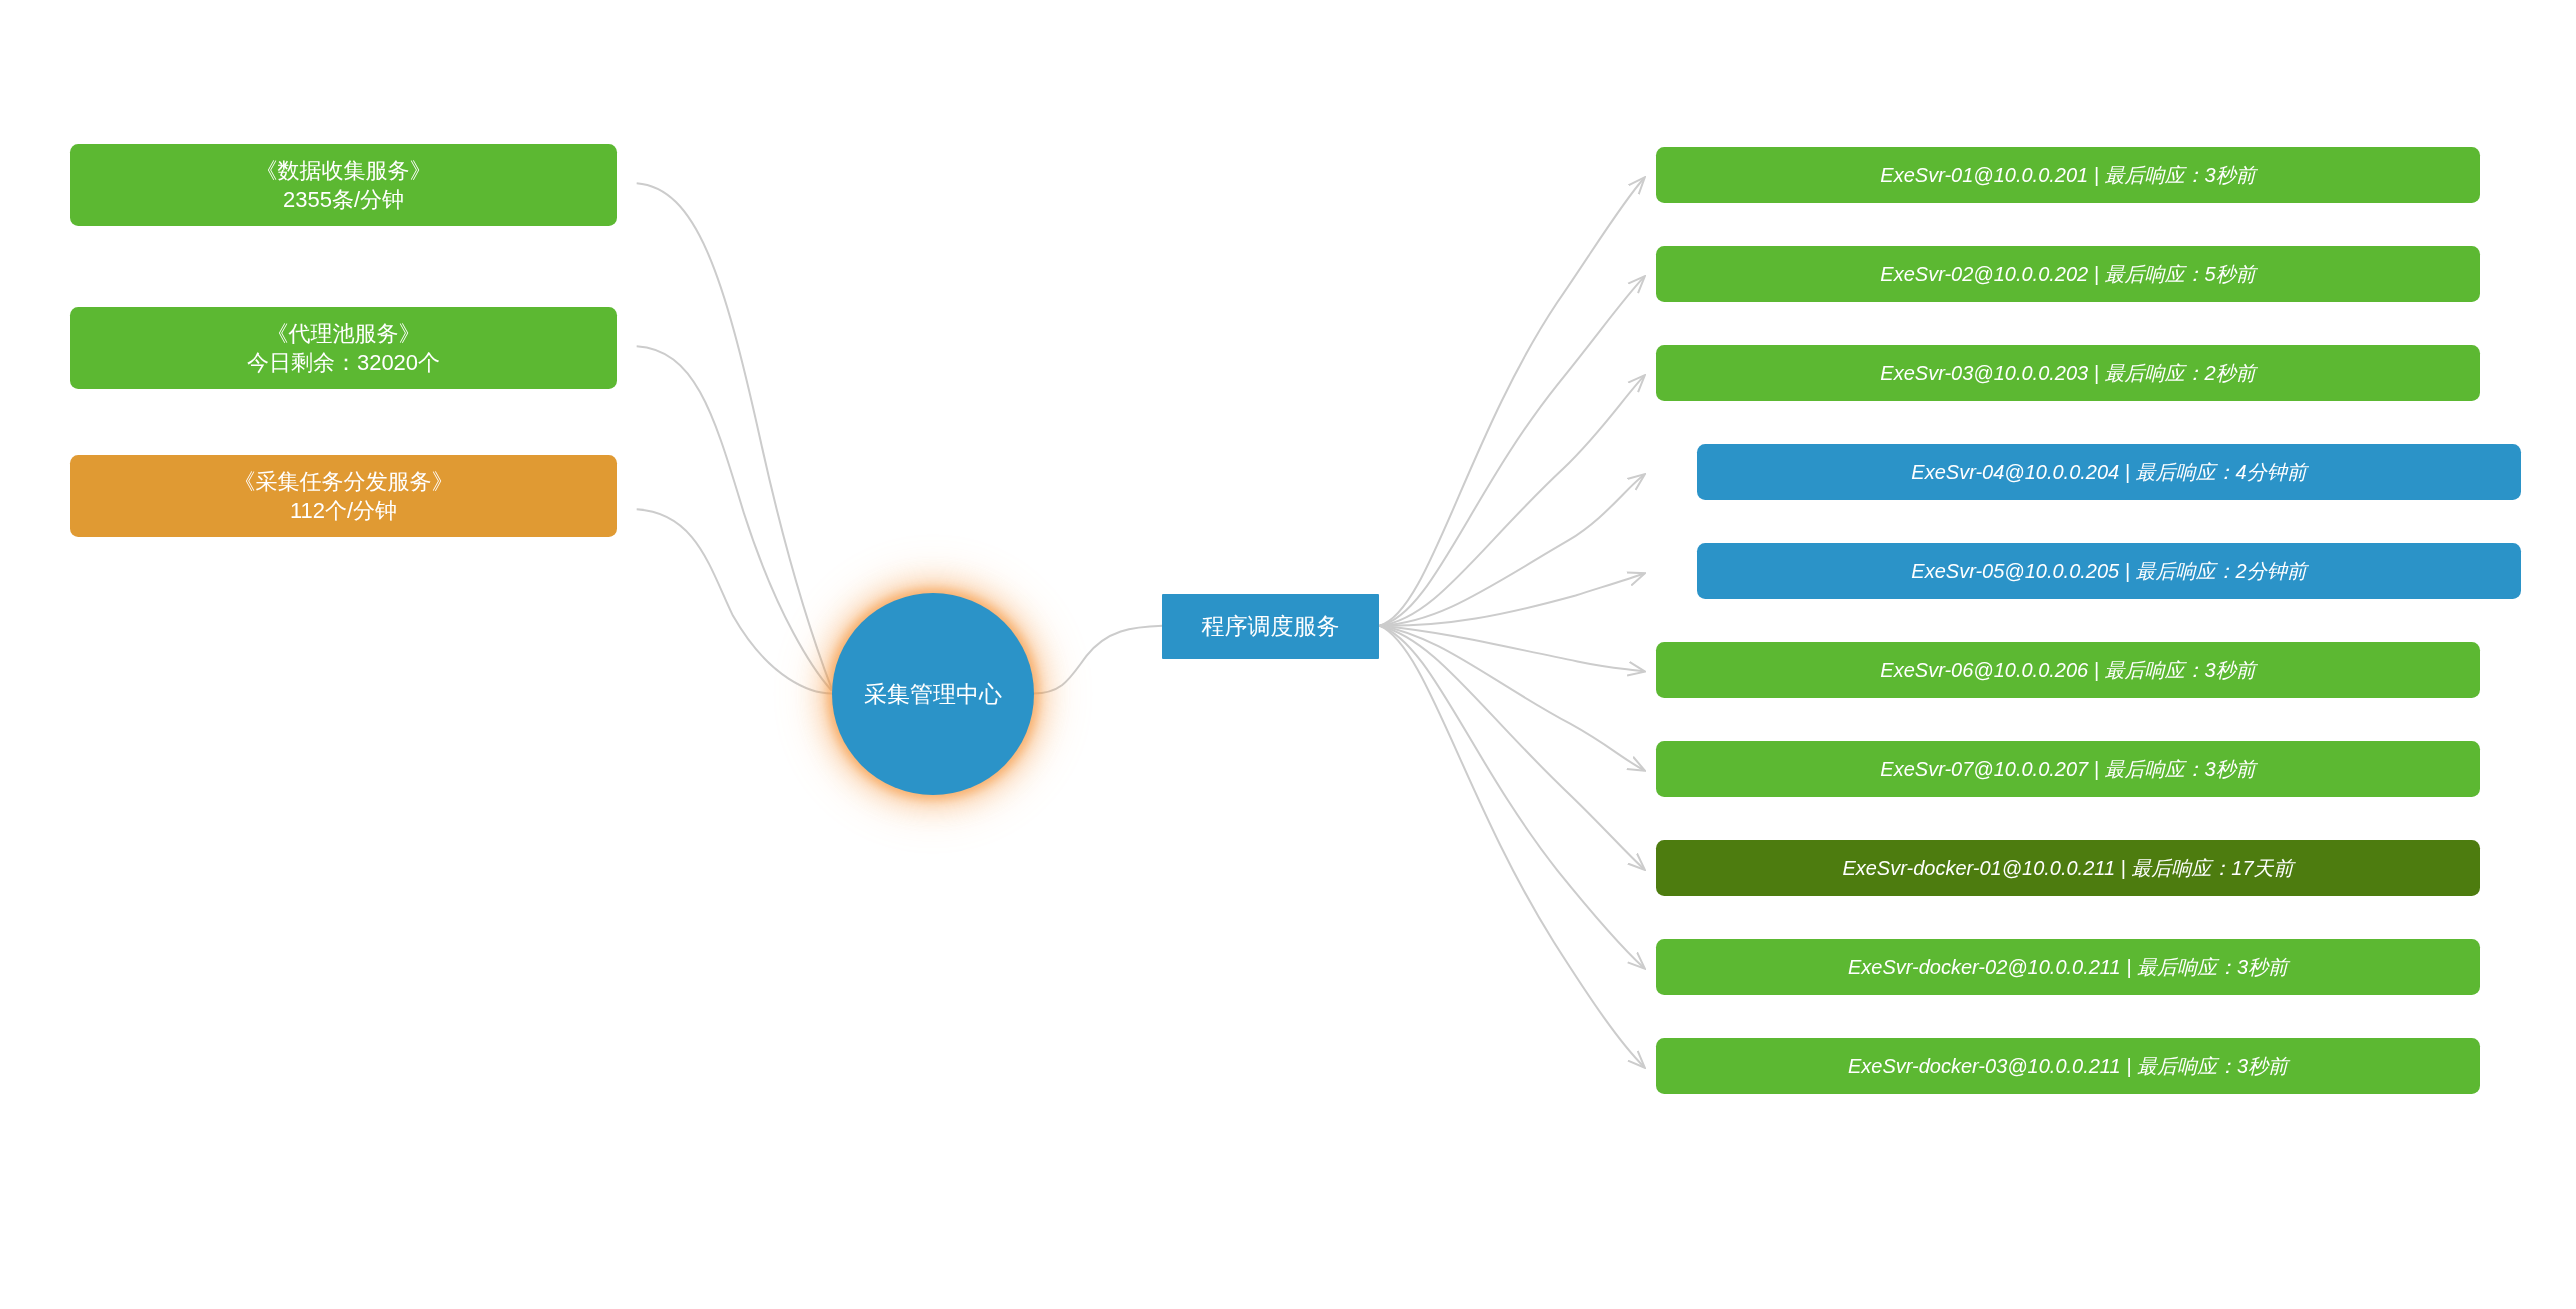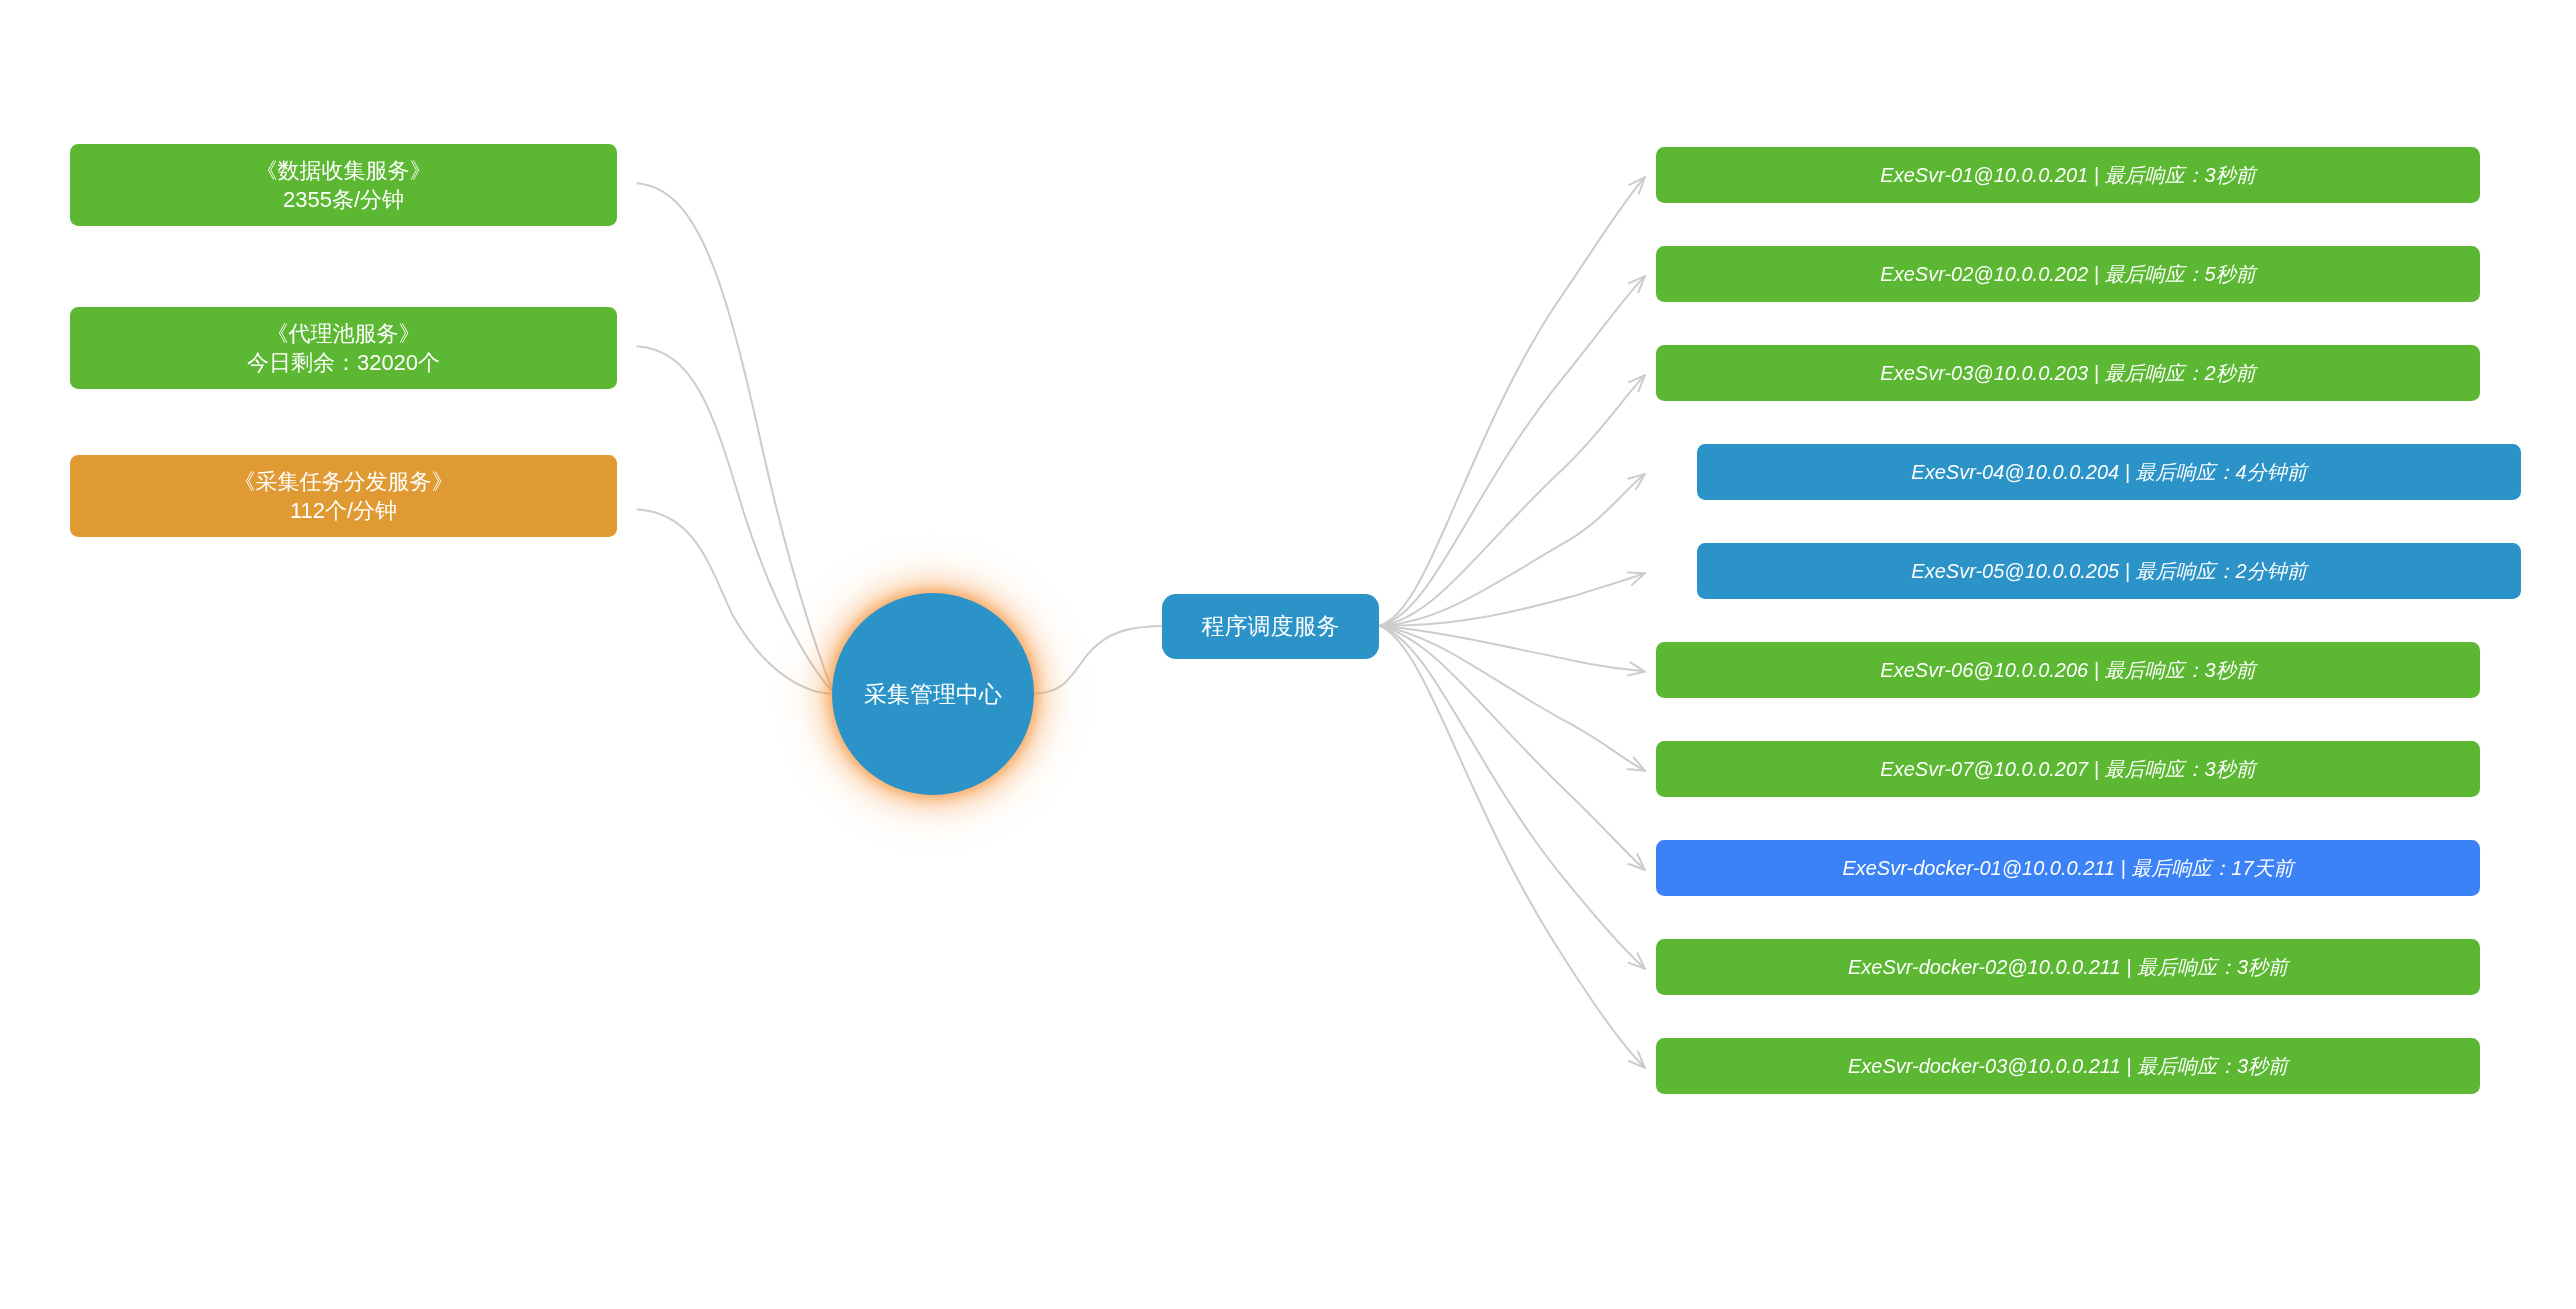--- a/index.html
+++ b/index.html
@@ -67,36 +67,36 @@
   }
 
   
   .scheduler {
     left: 1162px;
     top: 594px;
     width: 217px;
     height: 65px;
     background: #2b93c8;
     font-size: 23px;
-    border-radius: 14px;
+    border-radius: 1px;
   }
 
   
   .exec-row {
     left: 1656px;
     width: 824px;
     height: 56px;
     font-size: 20px;
     border-radius: 8.2px;
     font-style: italic;
   }
 
   .fill-green  { background: #5cb832; }
   .fill-blue   { background: #2b93c8; margin-left: 41px; }
-  .fill-red    { background: #3b82f6; text-align: right; }
+  .fill-red    { background: #4d7c0f; text-align: right; }
   .fill-orange { background: #e09a33; }
 </style>
 </head>
 <body>
 
 <div id="canvas">
 
   <svg id="edges" viewBox="0 0 2812 1430" xmlns="http://www.w3.org/2000/svg">
     <defs>
       <marker id="arrow" viewBox="0 0 10 10" refX="9" refY="5" markerWidth="9" markerHeight="9" orient="auto-start-reverse">

